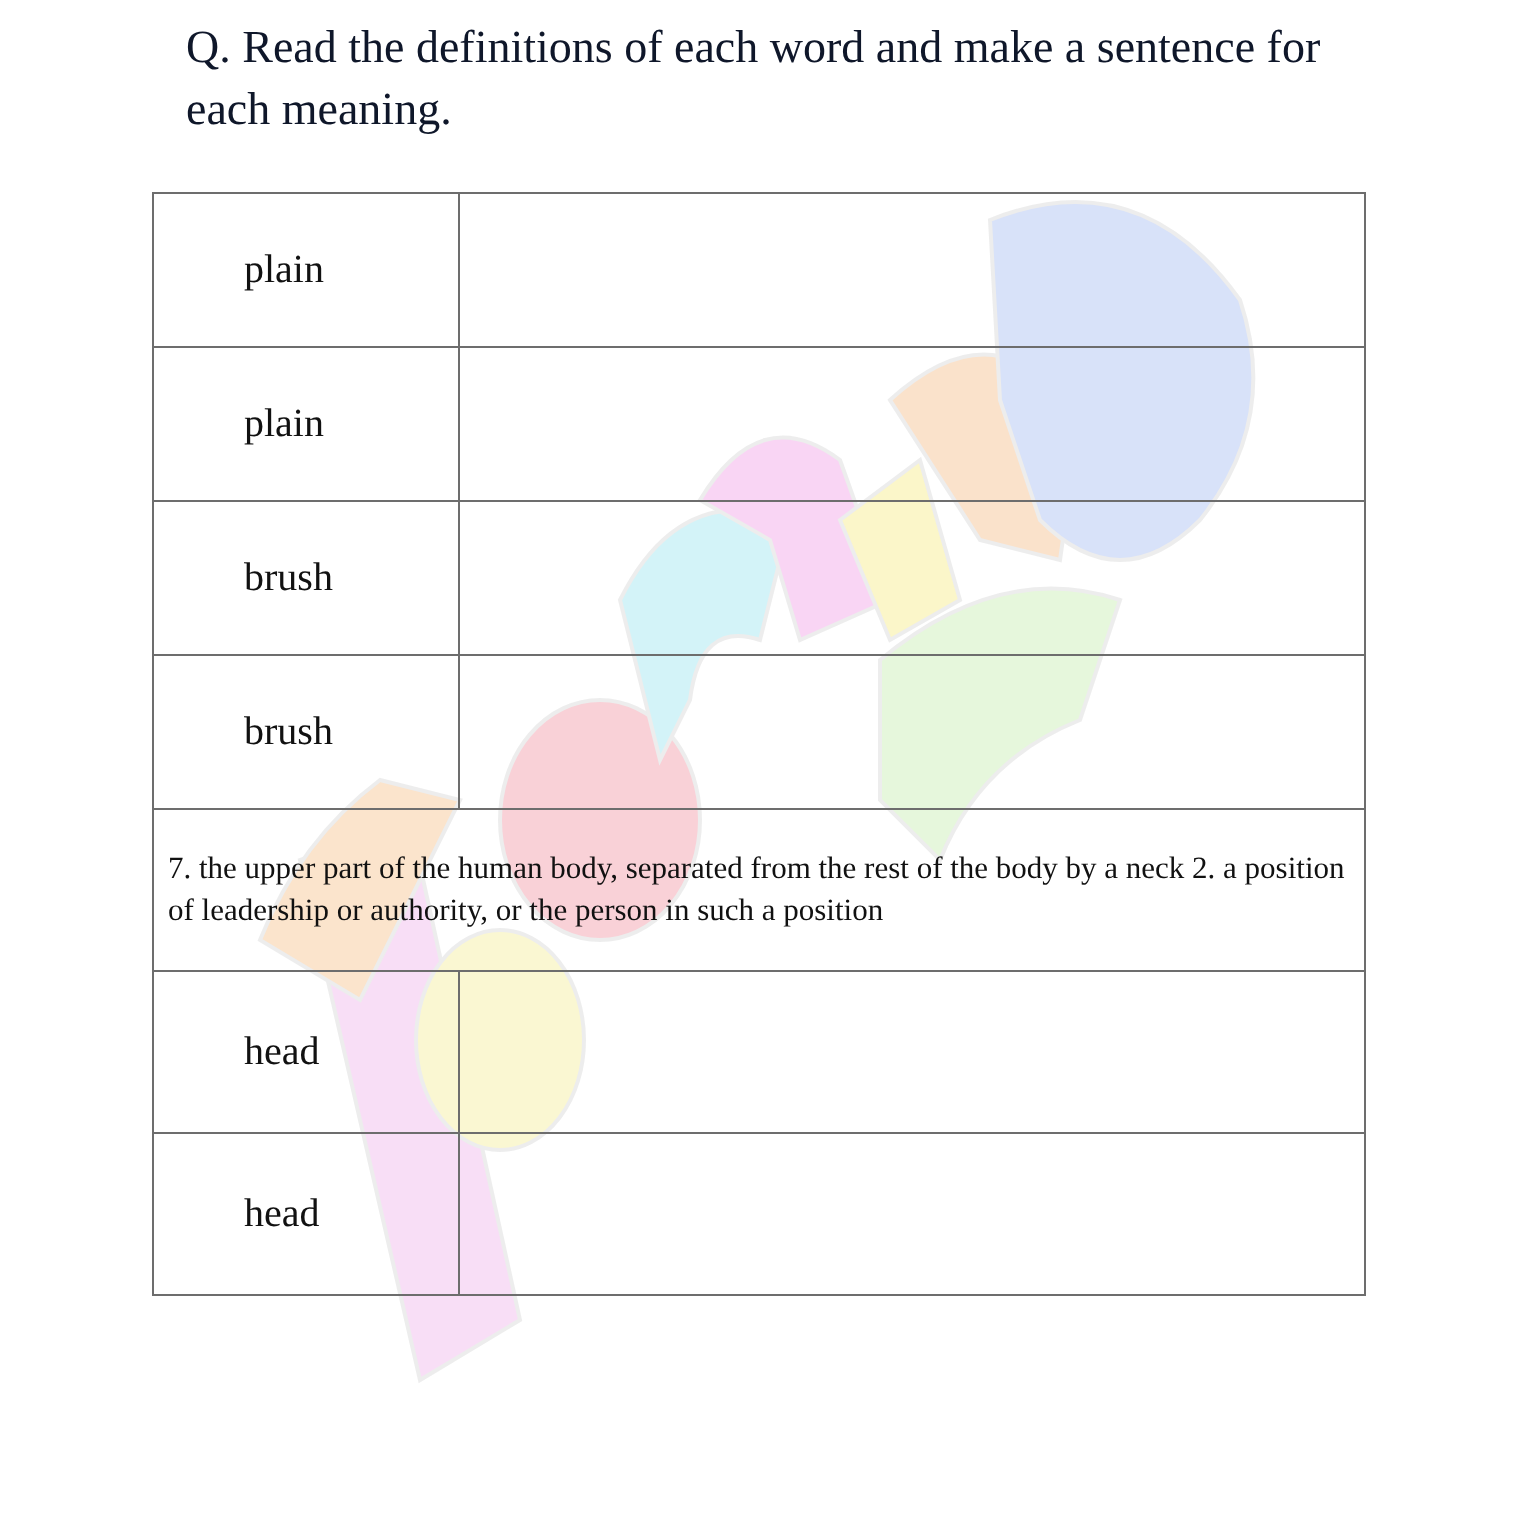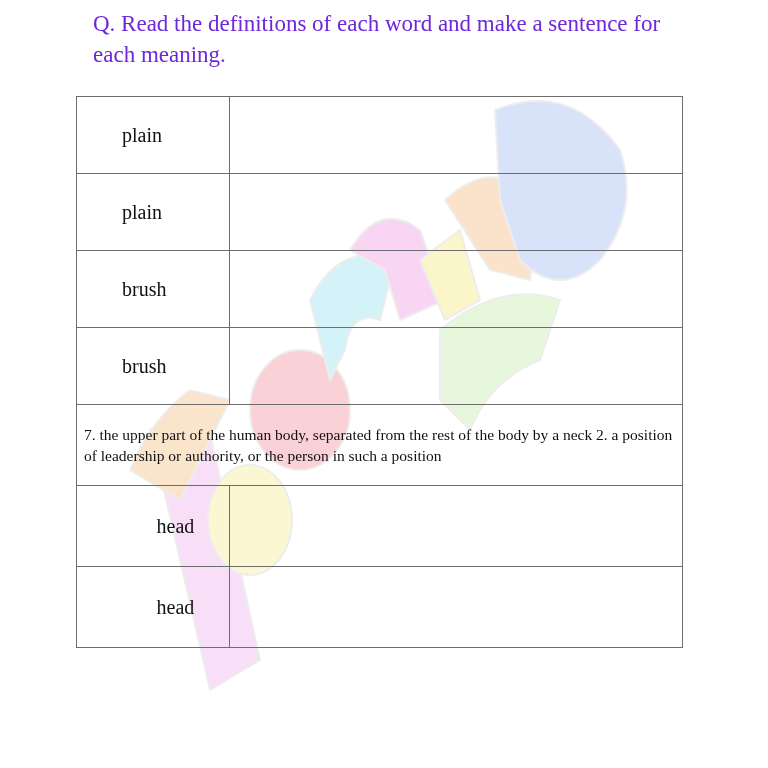--- a/index.html
+++ b/index.html
@@ -5,42 +5,42 @@
   html, body { margin: 0; padding: 0; }
   body {
     width: 768px; height: 768px; overflow: hidden;
     background: #ffffff;
     position: relative;
     font-family: "Liberation Serif", "DejaVu Serif", serif;
     color: #111;
   }
   .question {
     position: absolute; left: 93px; top: 8px; width: 600px;
-    font-size: 23px; line-height: 31px; color: #6d28d9;
+    font-size: 23px; line-height: 31px; color: #0f172a;
   }
   
   .watermark { position: absolute; left: 0; top: 0; width: 768px; height: 768px; pointer-events: none; z-index: 1; }
   .sheet {
     position: absolute; left: 76px; top: 96px; width: 607px;
     border-collapse: collapse; z-index: 2;
   }
   .sheet td {
     border: 1.3px solid #6d6d6d;
     padding: 0 0 0 7px;
     vertical-align: middle;
     background: transparent;
   }
   .def-cell { font-size: 15.5px; line-height: 21px; }
   .word-cell { width: 107px; font-size: 20px; }
   .answer-cell { }
   tr.def-row-1 td { height: 76px; }
   tr.def-row-2 td { height: 76px; }
   tr.def-row-3 td { height: 80px; }
   tr.word-row td { height: 76px; padding-left: 45px; }
-  tr.word-row.tall td { height: 80px; text-align: center; }
+  tr.word-row.tall td { height: 80px; }
 </style>
 </head>
 <body>
 
 <div class="question">Q. Read the definitions of each word and make a sentence for each meaning.</div>
 
 <svg class="watermark" viewBox="0 0 768 768">
   <g opacity="0.45" stroke="#d8d8d8" stroke-width="2">
 
     <path d="M150 430 L210 690 L260 660 L205 410 Z" fill="#f0b8ec"></path>

